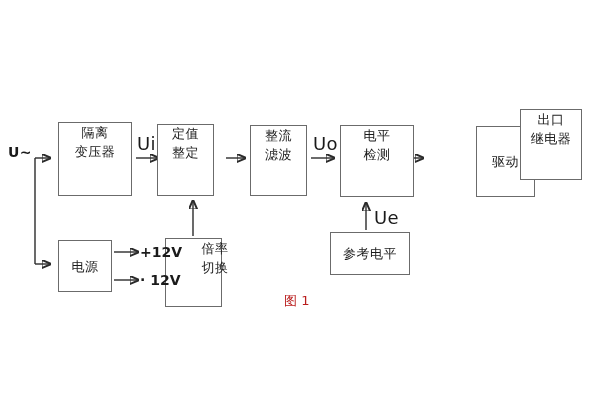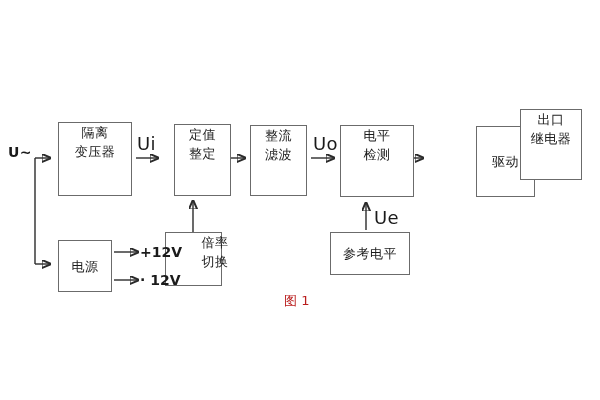--- a/index.html
+++ b/index.html
@@ -115,21 +115,21 @@
     <line x1="114" y1="252" x2="138" y2="252" marker-end="url(#arrow)"></line>
 
     <line x1="114" y1="280" x2="138" y2="280" marker-end="url(#arrow)"></line>
   </svg>
 
   <div class="block" style="left:58px; top:122px; width:74px; height:74px;">
     <span class="ln">隔离</span>
     <span class="ln">变压器</span>
   </div>
 
-  <div class="block" style="left:174px; top:124px; width:57px; height:72px;">
+  <div class="block" style="left:157px; top:124px; width:57px; height:72px;font-family:Liberation Mono, monospace;">
     <span class="ln">定值</span>
     <span class="ln">整定</span>
   </div>
 
   <div class="block" style="left:250px; top:125px; width:57px; height:71px;">
     <span class="ln">整流</span>
     <span class="ln">滤波</span>
   </div>
 
   <div class="block" style="left:340px; top:125px; width:74px; height:72px;">
@@ -143,21 +143,21 @@
 
   <div class="block" style="left:520px; top:109px; width:62px; height:71px;">
     <span class="ln">出口</span>
     <span class="ln">继电器</span>
   </div>
 
   <div class="block one-line" style="left:58px; top:240px; width:54px; height:52px;text-align:right;">
     <span class="ln">电源</span>
   </div>
 
-  <div class="block" style="left:165px; top:232px; width:57px; height:54px;padding-left:43px;">
+  <div class="block" style="left:165px; top:238px; width:57px; height:69px;padding-left:43px;">
     <span class="ln">倍率</span>
     <span class="ln">切换</span>
   </div>
 
   <div class="block one-line" style="left:330px; top:232px; width:80px; height:43px;">
     <span class="ln">参考电平</span>
   </div>
 
   <div class="label big" style="left:8px; top:144px;">U~</div>
   <div class="label" style="left:137px; top:133px;">Ui</div>

